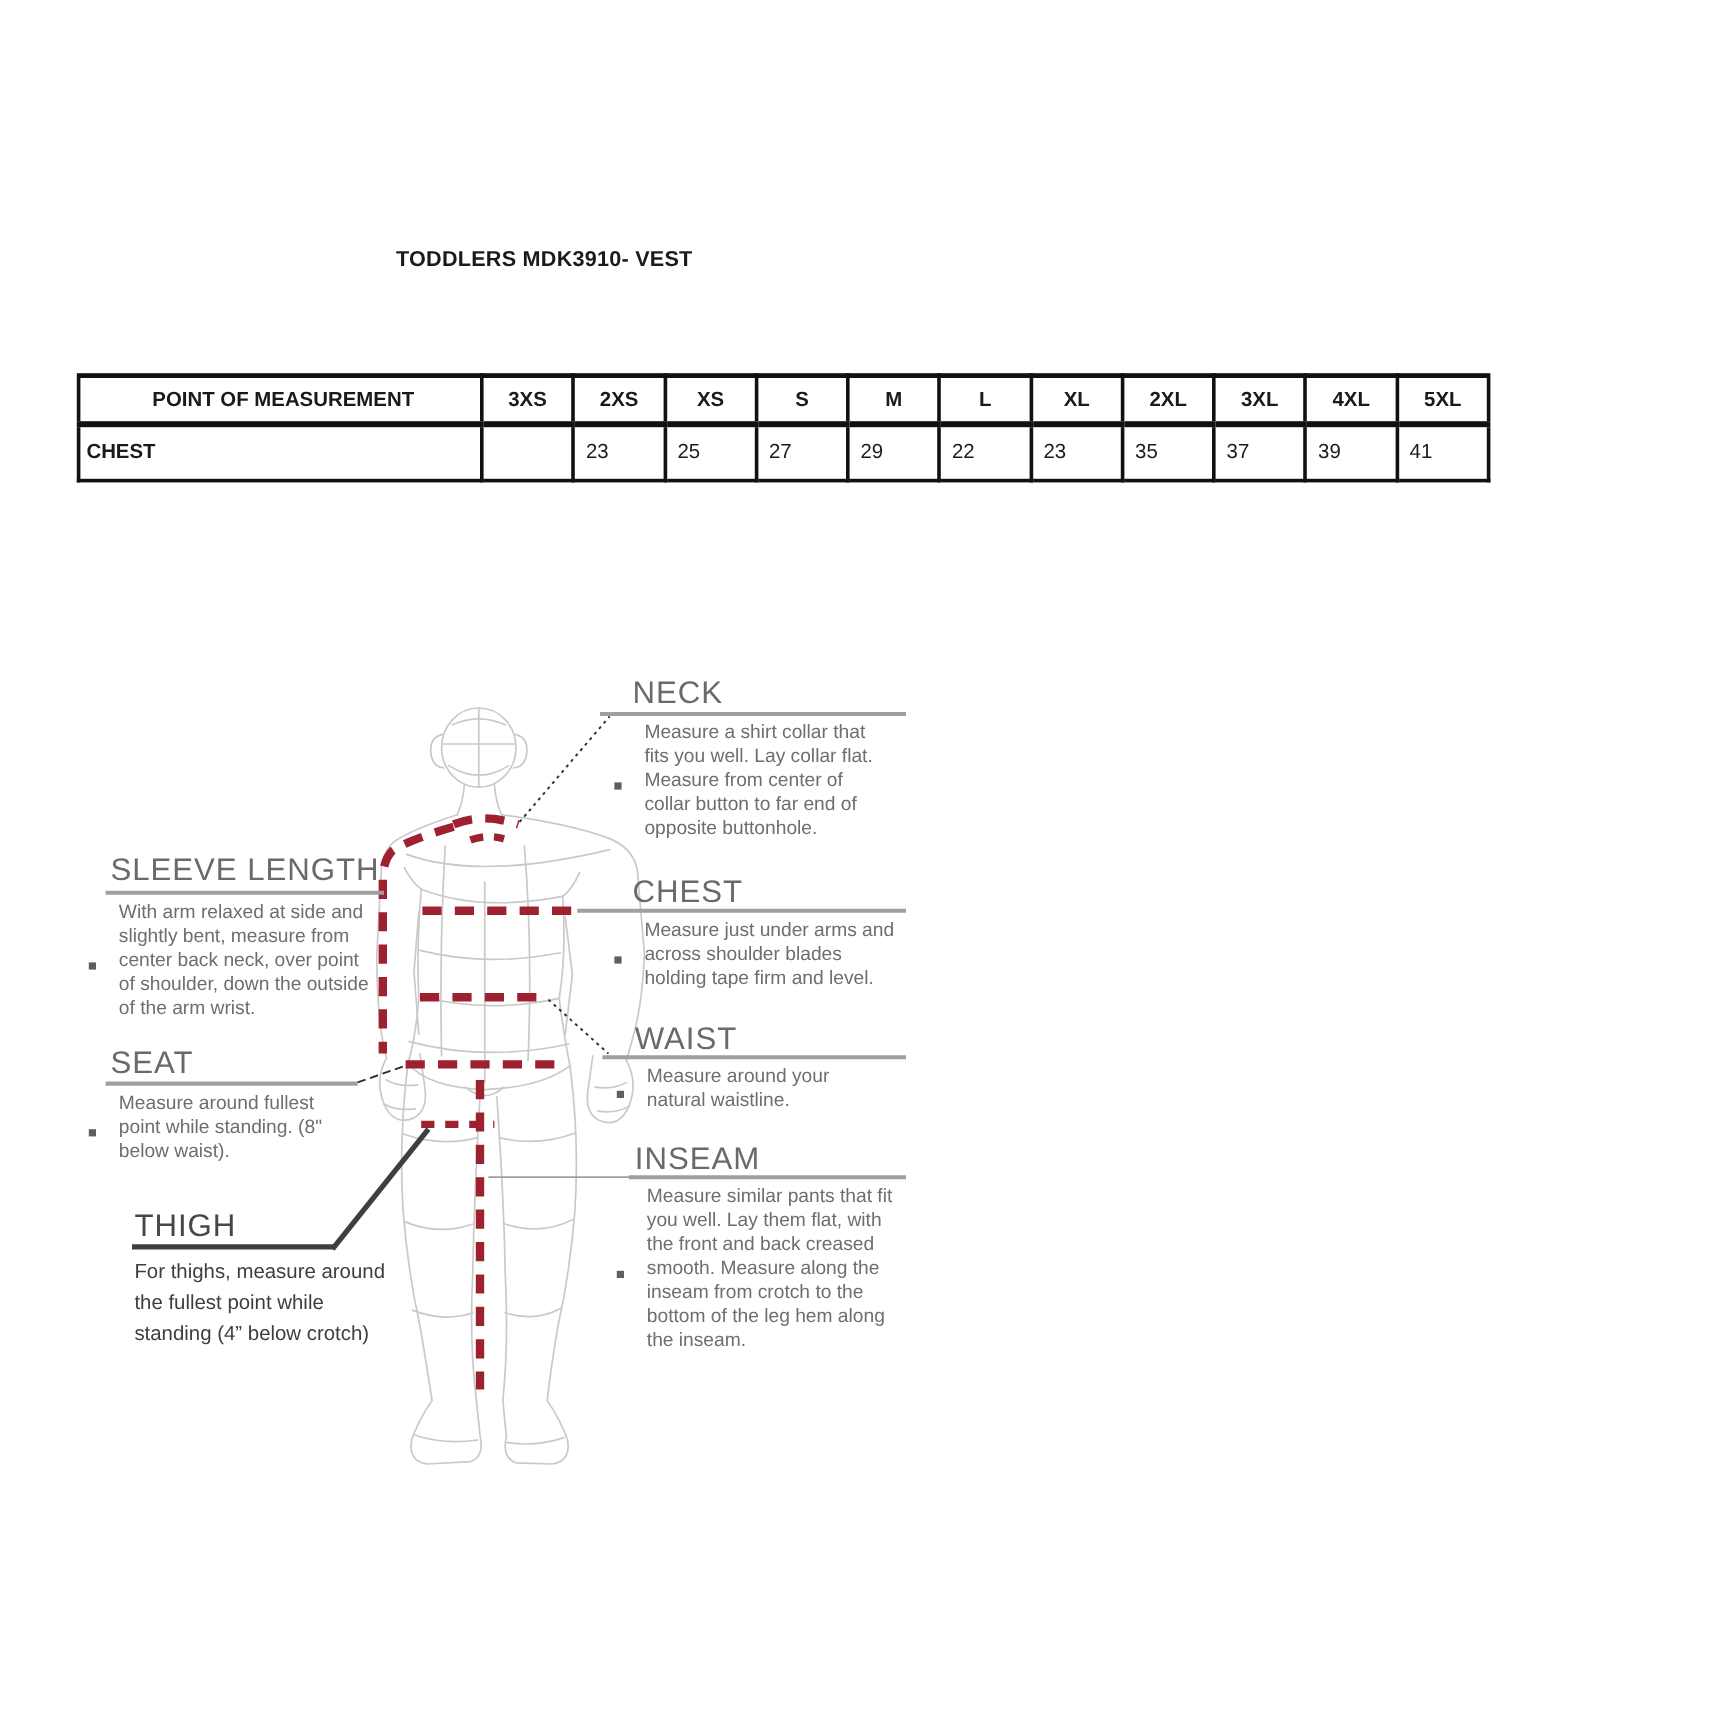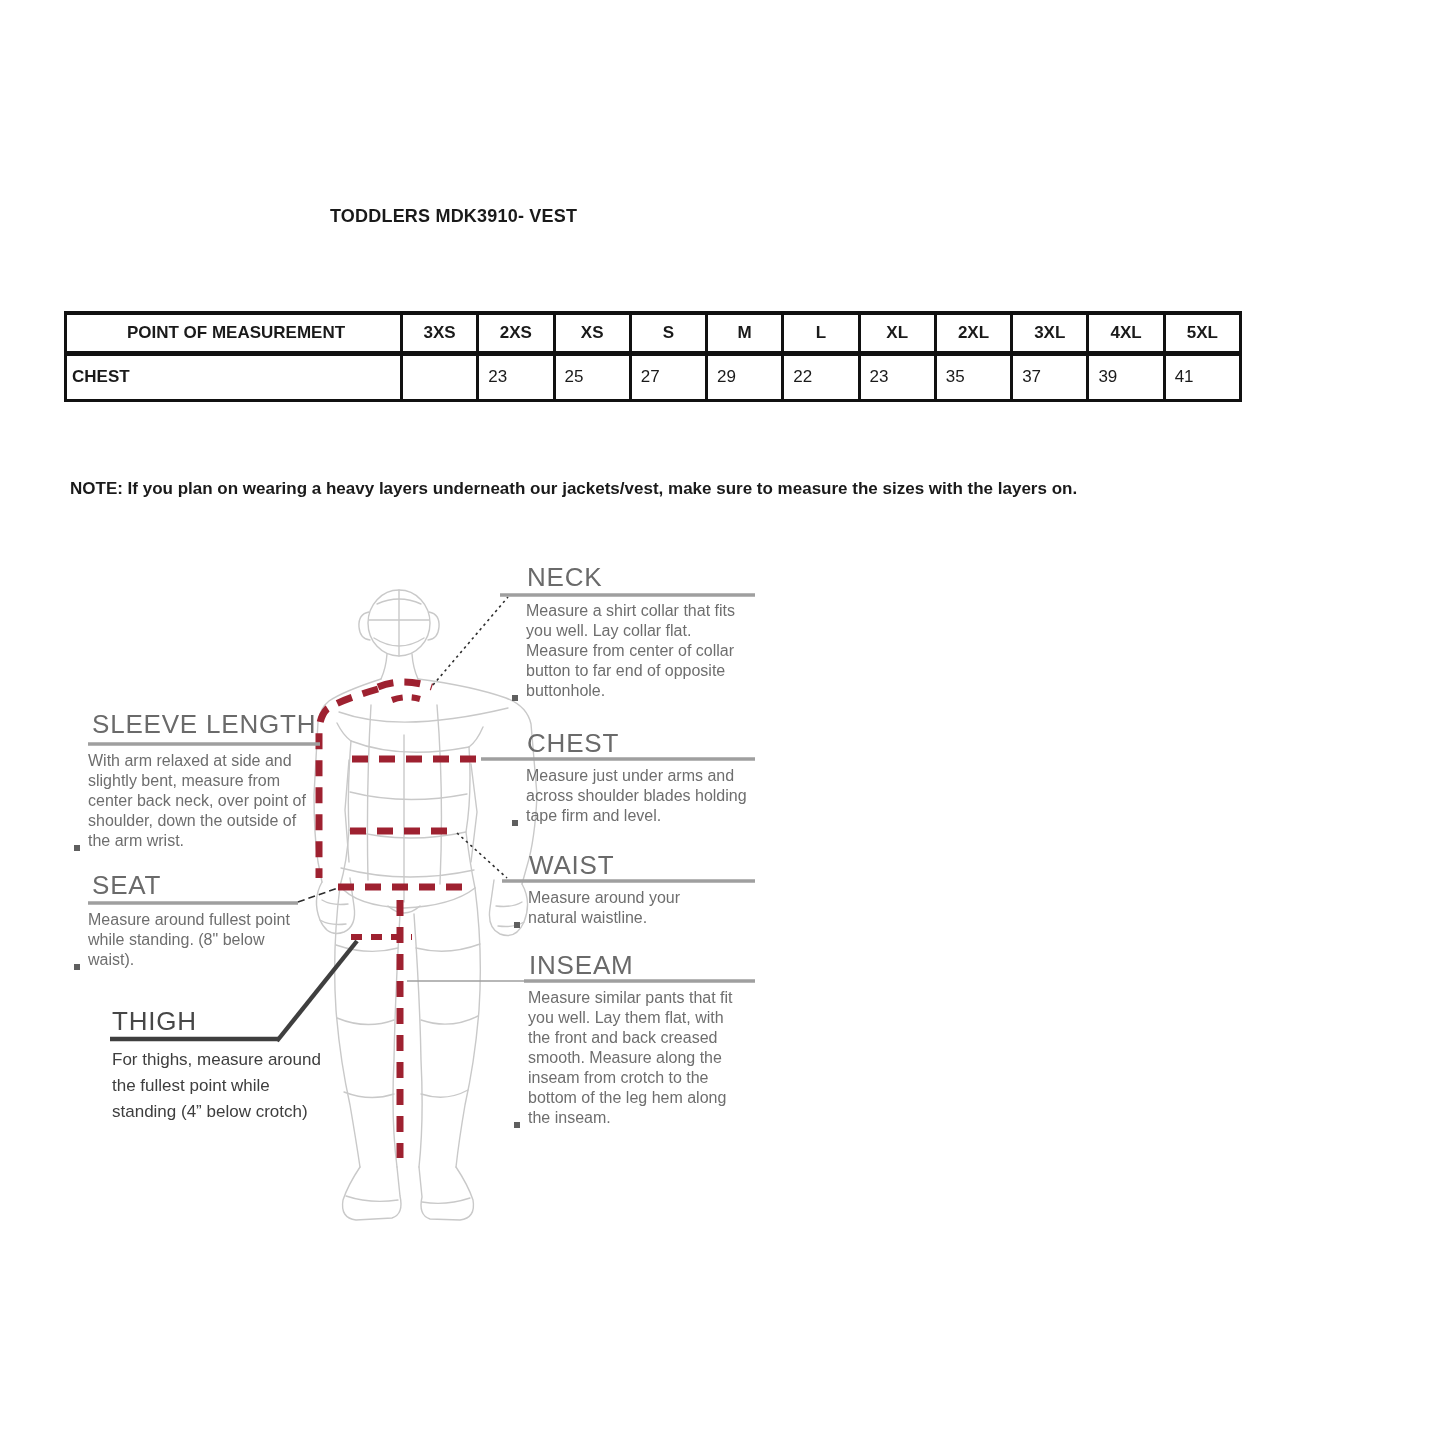--- a/index.html
+++ b/index.html
@@ -32,21 +32,21 @@
   table.size tbody tr{height:47px;}
   table.size tbody th.rowhead{text-align:left;padding-left:5px;font-weight:bold;}
   table.size tbody td{font-weight:normal;text-align:left;padding-left:9px;}
 
   
   .notes{left:70px;top:473px;font-size:17px;font-weight:bold;line-height:31px;}
 
   
   .g-title{font-size:26px;color:var(--label-gray);letter-spacing:.8px;white-space:nowrap;}
   .g-title.dark-t{color:#474747;}
-  .g-desc{display:flex;gap:8px;align-items:flex-end;}
+  .g-desc{display:flex;gap:19px;align-items:center;}
   .g-text{font-size:16px;line-height:20px;color:#6e6e6e;}
   .bullet{width:6px;height:6px;background:#5f5f5f;margin-top:7px;flex:none;}
   .thigh-text{font-size:17px;line-height:26px;color:#3e3e3e;}
 
   
   svg.diagram{left:60px;top:550px;}
   .wire{fill:none;stroke:var(--figure-gray);stroke-width:1.4;stroke-linecap:round;stroke-linejoin:round;}
   .red{fill:none;stroke:var(--accent-red);stroke-width:7;stroke-dasharray:16 11;stroke-linecap:butt;}
   .red.small{stroke-width:6.2;stroke-dasharray:11 9;}
   .rule{stroke:var(--rule-gray);stroke-width:3.4;}
@@ -91,21 +91,20 @@
           <td>35</td>
           <td>37</td>
           <td>39</td>
           <td>41</td>
         </tr>
       </tbody>
     </table>
 </div>
 
 <div class="abs notes">
-  <div>NOTE: If you plan on wearing a heavy layers underneath our jackets/vest, make sure to measure the sizes with the layers on.</div>
 </div>
 
 <svg class="abs diagram" width="720" height="690" viewBox="60 550 720 690" xmlns="http://www.w3.org/2000/svg">
   <g>
 
     <ellipse class="wire" cx="399" cy="623" rx="31" ry="33"></ellipse>
     <path class="wire" d="M 399 590 V 656"></path>
     <path class="wire" d="M 369 620 H 429"></path>
     <path class="wire" d="M 377 604 Q 399 594 421 604"></path>
     <path class="wire" d="M 374 638 Q 399 654 424 638"></path>

